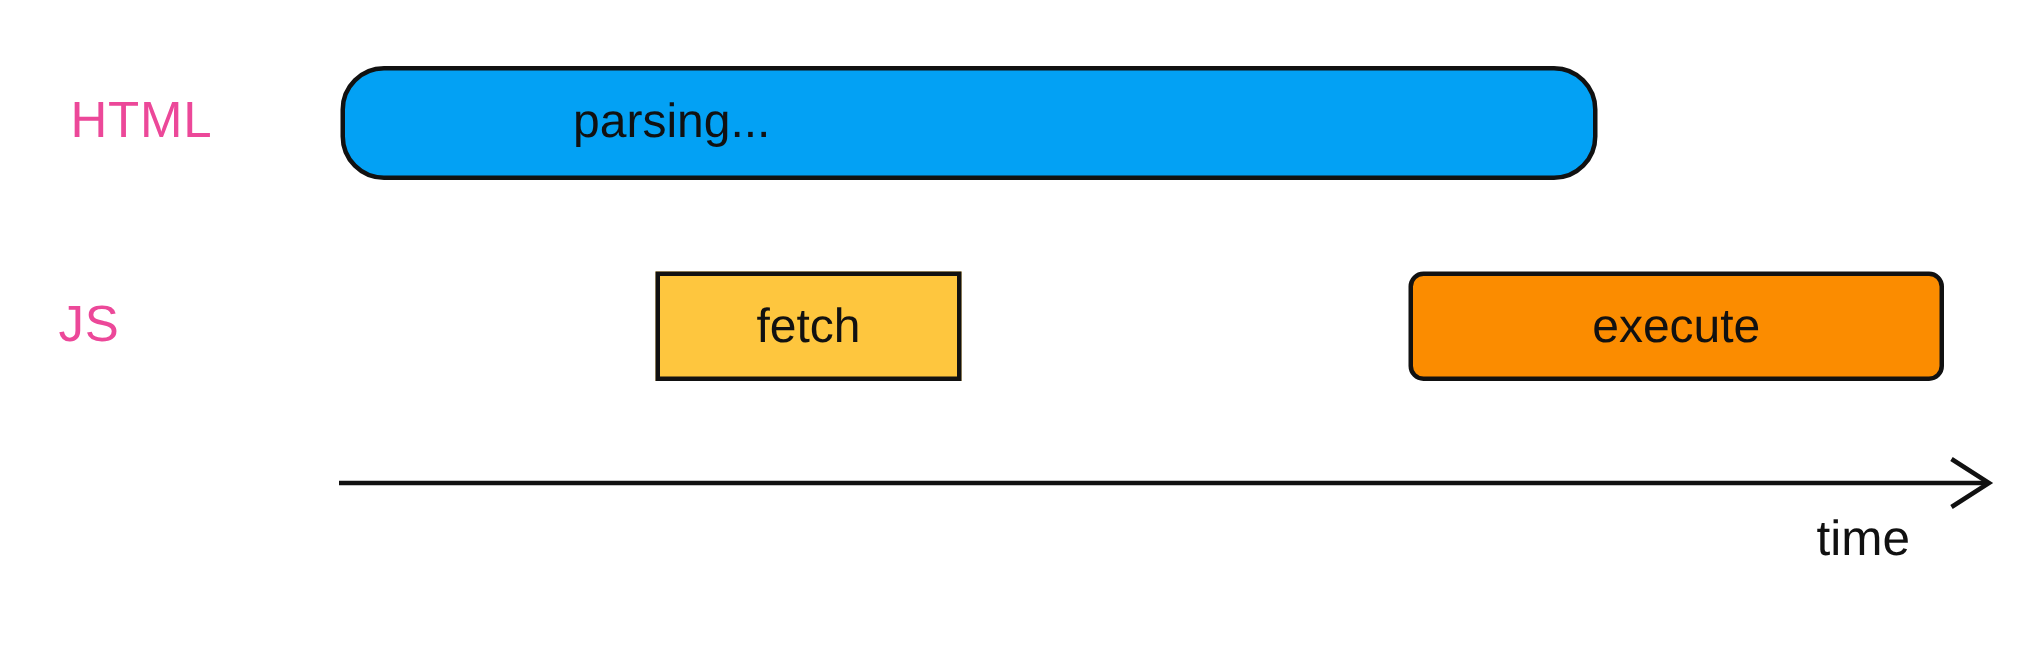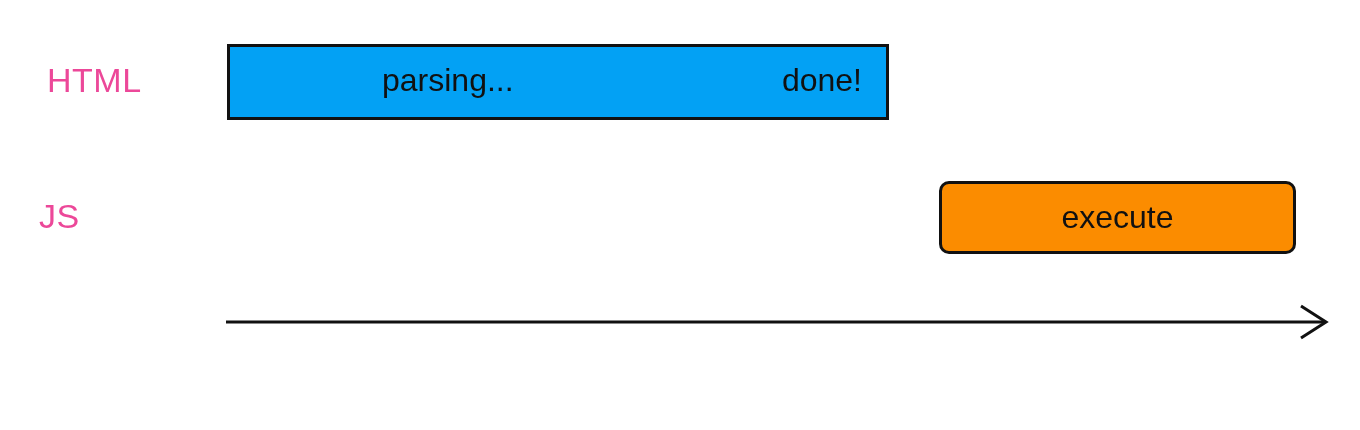--- a/index.html
+++ b/index.html
@@ -26,21 +26,21 @@
   .row-label.js   { left: 39px; top: 197px; }
   .bar {
     position: absolute;
     border: 3px solid #111111;
     display: flex;
     align-items: center;
     justify-content: center;
     font-size: 32px;
     color: #111111;
   }
-  .bar.parsing { left: 227px; top: 44px;  width: 662px; height: 76px; }
+  .bar.parsing { left: 227px; top: 44px;  width: 838px; height: 76px; border-radius: 29px; }
   .bar.fetch   { left: 437px; top: 181px; width: 204px; height: 73px; }
   .bar.execute { left: 939px; top: 181px; width: 357px; height: 73px; border-radius: 10px; }
   .bar .inner-label { white-space: nowrap; }
   .bar.parsing .status {
     position: absolute;
     left: 152px;
     top: 50%;
     transform: translateY(-54%);
   }
   .bar.parsing .end {
@@ -66,29 +66,32 @@
 </style>
 </head>
 <body>
 
 <div class="canvas">
 
   <div class="row-label html">HTML</div>
 
   <div class="bar parsing" style="background: rgb(3, 161, 244);">
     <span class="inner-label status">parsing...</span>
-    <span class="inner-label end">done!</span>
   </div>
 
   <div class="row-label js">JS</div>
 
+  <div class="bar fetch" style="background: rgb(254, 198, 62);">
+    <span class="inner-label">fetch</span>
+  </div>
 
   <div class="bar execute" style="background: rgb(251, 140, 0);">
     <span class="inner-label">execute</span>
   </div>
 
   <svg class="axis-svg" viewBox="0 0 1120 46" xmlns="http://www.w3.org/2000/svg">
     <line x1="6" y1="22" x2="1104" y2="22" stroke="#111111" stroke-width="3"></line>
     <polyline points="1081,6 1106,22 1081,38" fill="none" stroke="#111111" stroke-width="3"></polyline>
   </svg>
 
+  <div class="axis-label">time</div>
 
 </div>
 
 </body></html>

